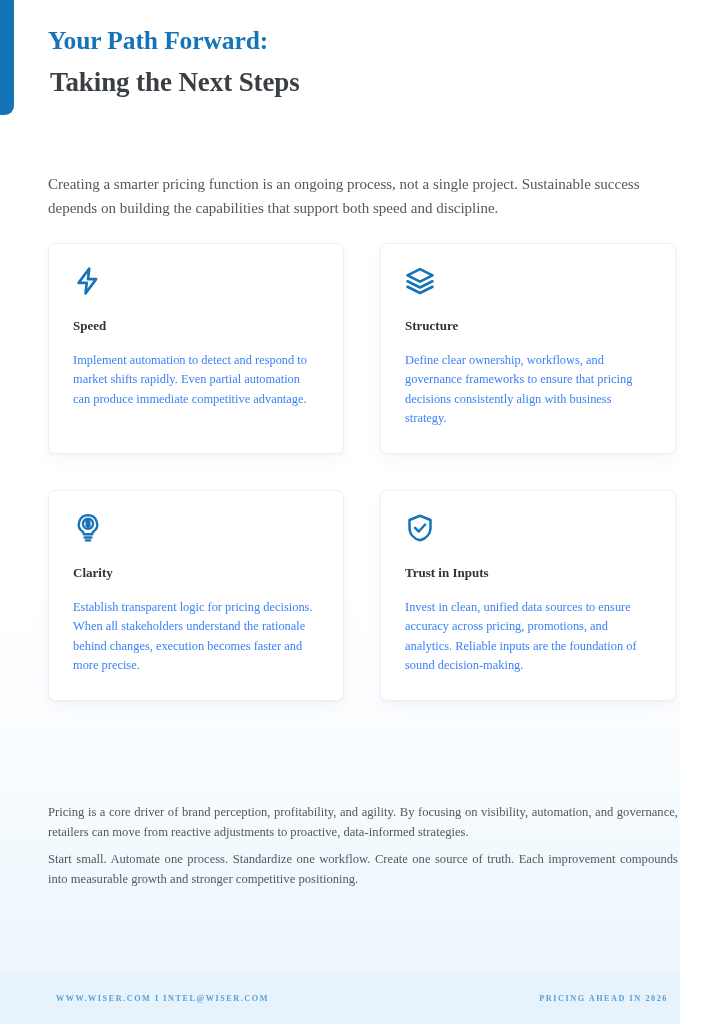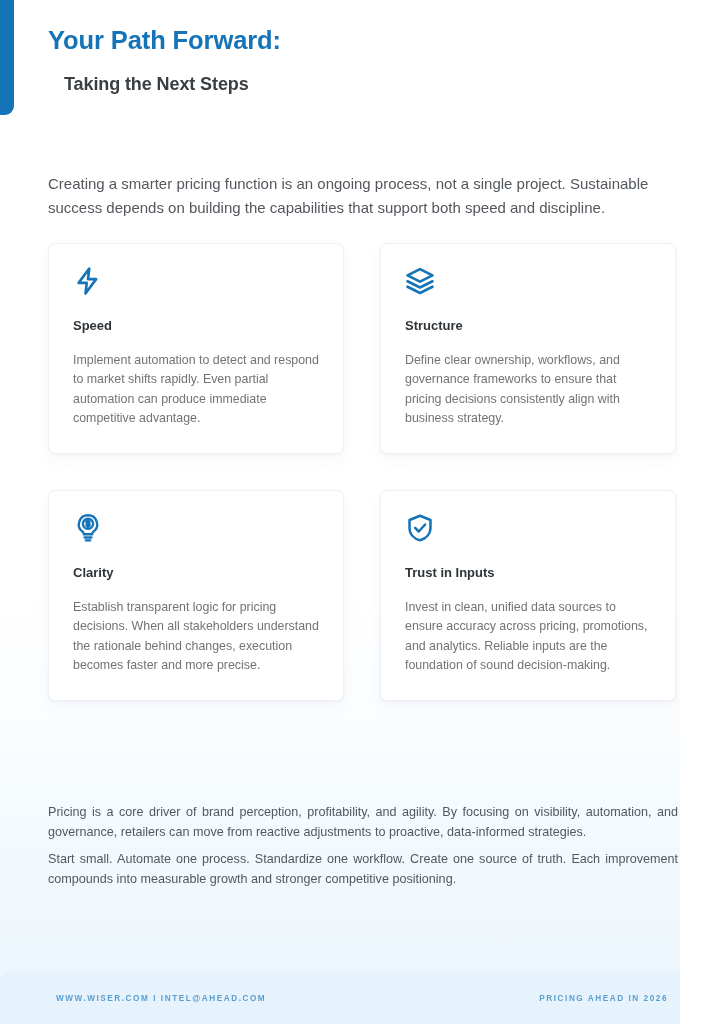--- a/index.html
+++ b/index.html
@@ -20,20 +20,21 @@
     height: 1024px;
     background:
       linear-gradient(180deg,
         #ffffff 0%,
         #ffffff 58%,
         #fbfdff 70%,
         #f3fafe 82%,
         #eef7fd 93%,
         #eaf5fc 100%);
     overflow: hidden;
+    font-family: Liberation Serif, serif;
   }
 
   
   .accent-bar {
     position: absolute;
     left: 0;
     top: 0;
     width: 14px;
     height: 115px;
     background: #1573b8;
@@ -48,26 +49,26 @@
   }
   .title-line-1 {
     font-size: 25.5px;
     font-weight: bold;
     color: #1573b8;
     letter-spacing: -0.1px;
     line-height: 1.3;
     margin: 0 0 8px 0;
   }
   .title-line-2 {
-    font-size: 18px;
+    font-size: 27px;
     font-weight: bold;
     color: #3a3f44;
     letter-spacing: -0.1px;
     line-height: 1.3;
-    margin: 16px;
+    margin: 2px;
   }
 
   
   .intro {
     position: absolute;
     left: 48px;
     top: 157px;
     width: 630px;
     font-size: 15px;
     line-height: 1.62;
@@ -109,21 +110,21 @@
     font-size: 13px;
     font-weight: bold;
     color: #2f3438;
     margin: 0 0 17px 0;
     line-height: 1.2;
   }
 
   .card-body {
     font-size: 12.4px;
     line-height: 1.58;
-    color: #737373;
+    color: #3b82f6;
     margin: 0;
   }
 
   
   .closing {
     position: absolute;
     left: 48px;
     width: 630px;
     font-size: 12.6px;
     line-height: 1.62;
@@ -220,17 +221,17 @@
       <h3 class="card-title">Trust in Inputs</h3>
       <p class="card-body">Invest in clean, unified data sources to ensure accuracy across pricing, promotions, and analytics. Reliable inputs are the foundation of sound decision-making.</p>
     </div>
 
   </div>
 
   <p class="closing closing-1">Pricing is a core driver of brand perception, profitability, and agility. By focusing on visibility, automation, and governance, retailers can move from reactive adjustments to proactive, data-informed strategies.</p>
   <p class="closing closing-2">Start small. Automate one process. Standardize one workflow. Create one source of truth. Each improvement compounds into measurable growth and stronger competitive positioning.</p>
 
   <div class="footer">
-    <span class="footer-text">WWW.WISER.COM I INTEL@AHEAD.COM</span>
+    <span class="footer-text">WWW.WISER.COM I INTEL@WISER.COM</span>
     <span class="footer-text">PRICING AHEAD IN 2026</span>
   </div>
 
 </div>
 
 </body></html>

